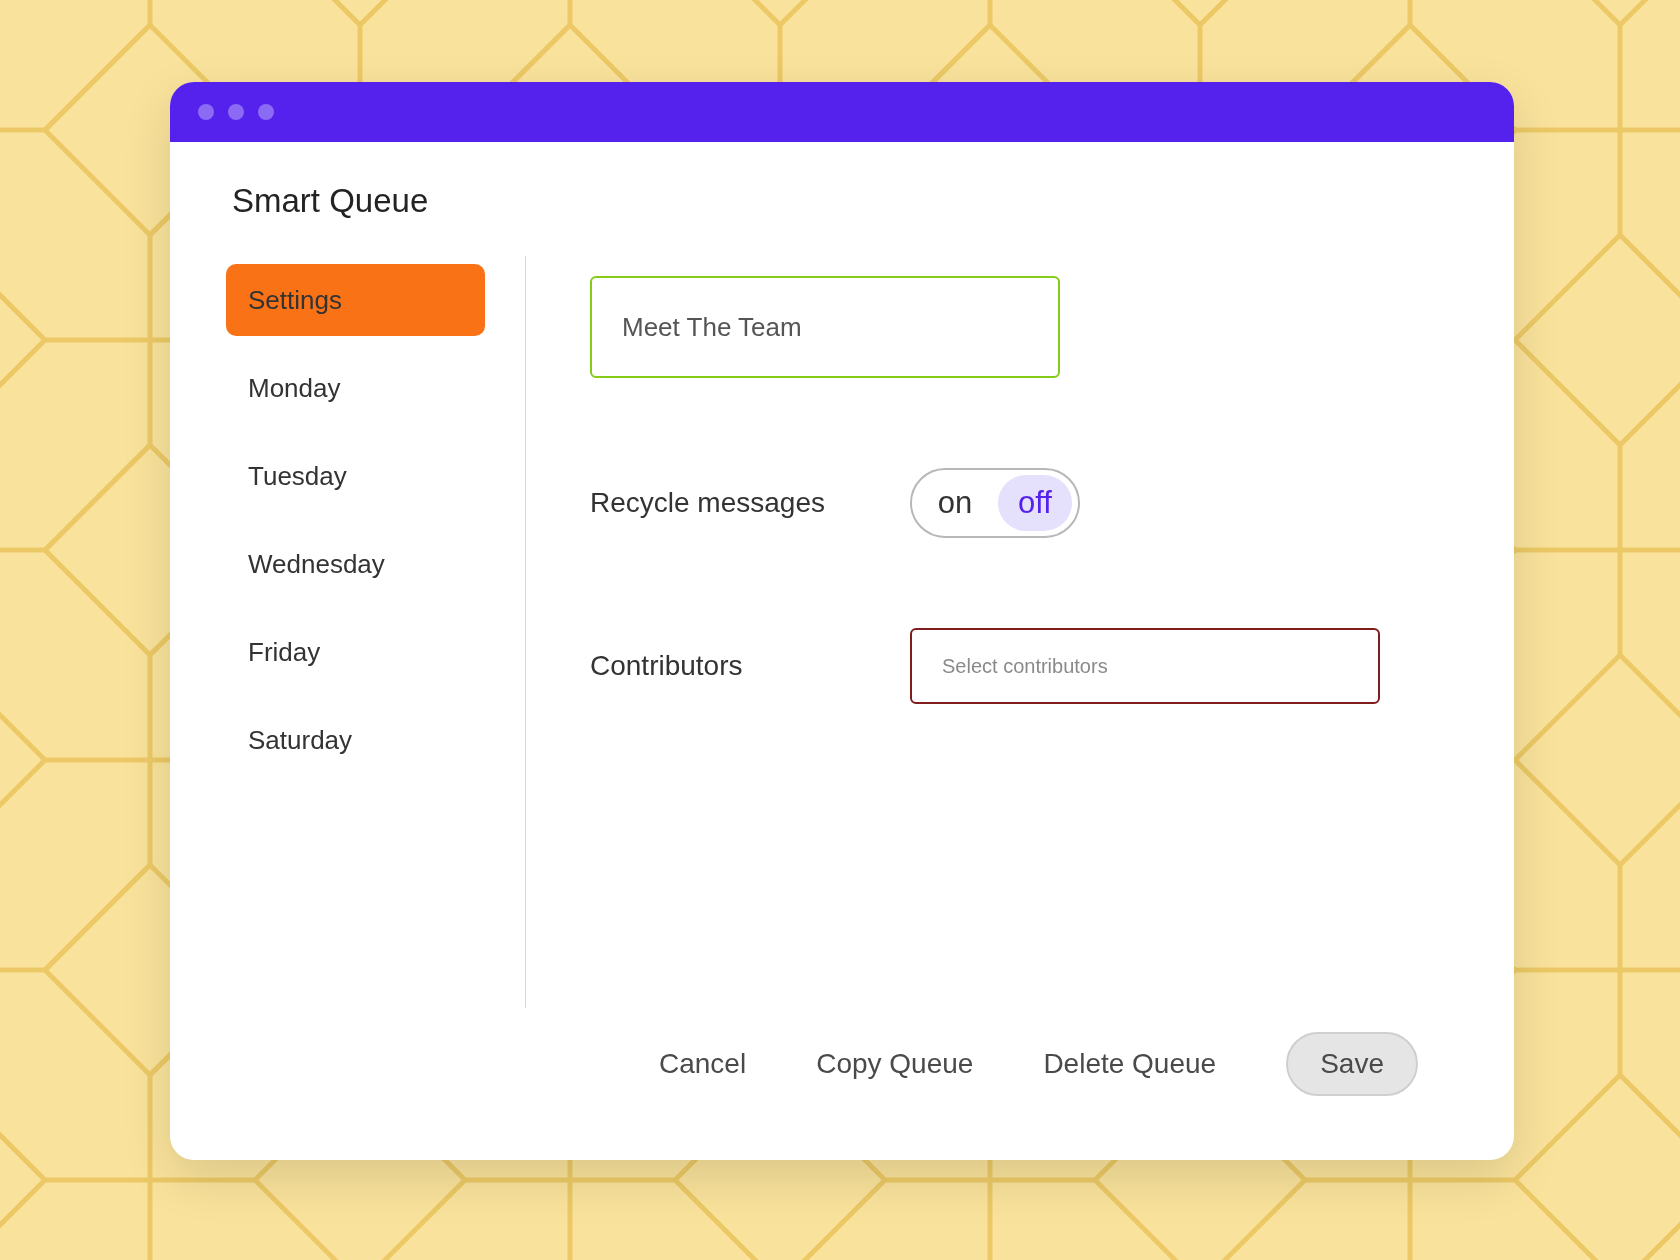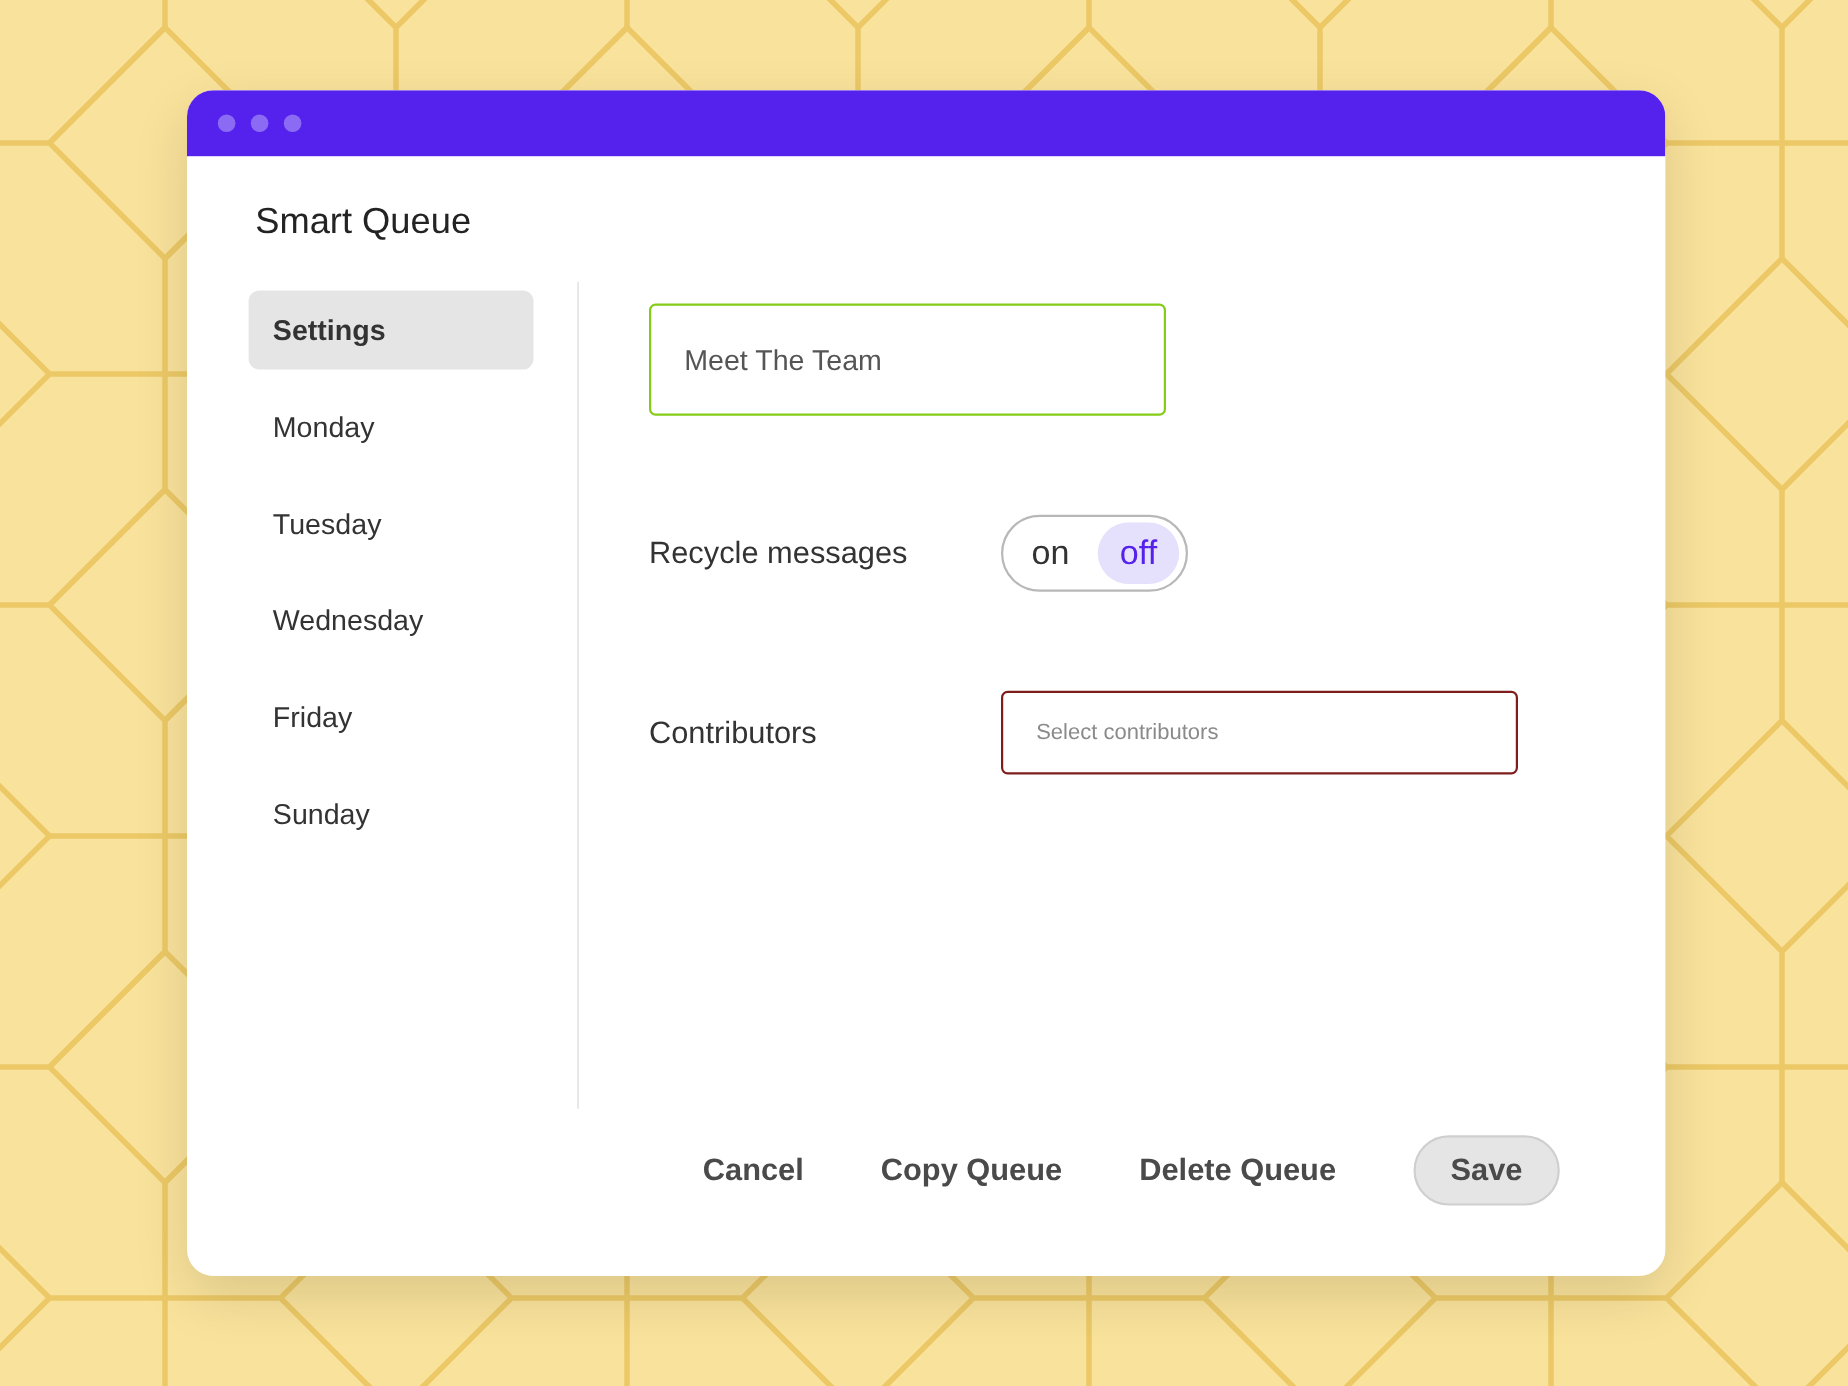--- a/index.html
+++ b/index.html
@@ -69,22 +69,22 @@
     align-items: center;
     height: 72px;
     padding: 0 22px;
     font-size: 26px;
     color: #333;
     border-radius: 10px;
     margin-bottom: 16px;
     cursor: pointer;
   }
   .sidebar-item.active {
-    background: #e5e5e5;
-    font-weight: 700;
+    background: #f97316;
+    font-weight: 400;
   }
   .main {
     flex: 1;
     padding-left: 64px;
     padding-top: 20px;
   }
   .field-row {
     display: flex;
     align-items: center;
     margin-bottom: 90px;
@@ -146,21 +146,21 @@
   }
   .footer {
     display: flex;
     justify-content: flex-end;
     align-items: center;
     gap: 70px;
     padding: 24px 40px 24px 0;
   }
   .footer-btn {
     font-size: 28px;
-    font-weight: 700;
+    font-weight: 400;
     color: #4a4a4a;
     background: none;
     border: none;
     cursor: pointer;
     font-family: inherit;
   }
   .save-btn {
     border: 2px solid #cfcfcf;
     background: #e5e5e5;
     border-radius: 36px;
@@ -208,21 +208,21 @@
         <div class="sidebar-item">
           <span>Tuesday</span>
         </div>
         <div class="sidebar-item">
           <span>Wednesday</span>
         </div>
         <div class="sidebar-item">
           <span>Friday</span>
         </div>
         <div class="sidebar-item">
-          <span>Sunday</span>
+          <span>Saturday</span>
         </div>
       </nav>
 
       <div class="main">
 
         <div class="field-row">
           <input class="text-input" type="text" value="Meet The Team" style="">
         </div>
 
         <div class="field-row">

